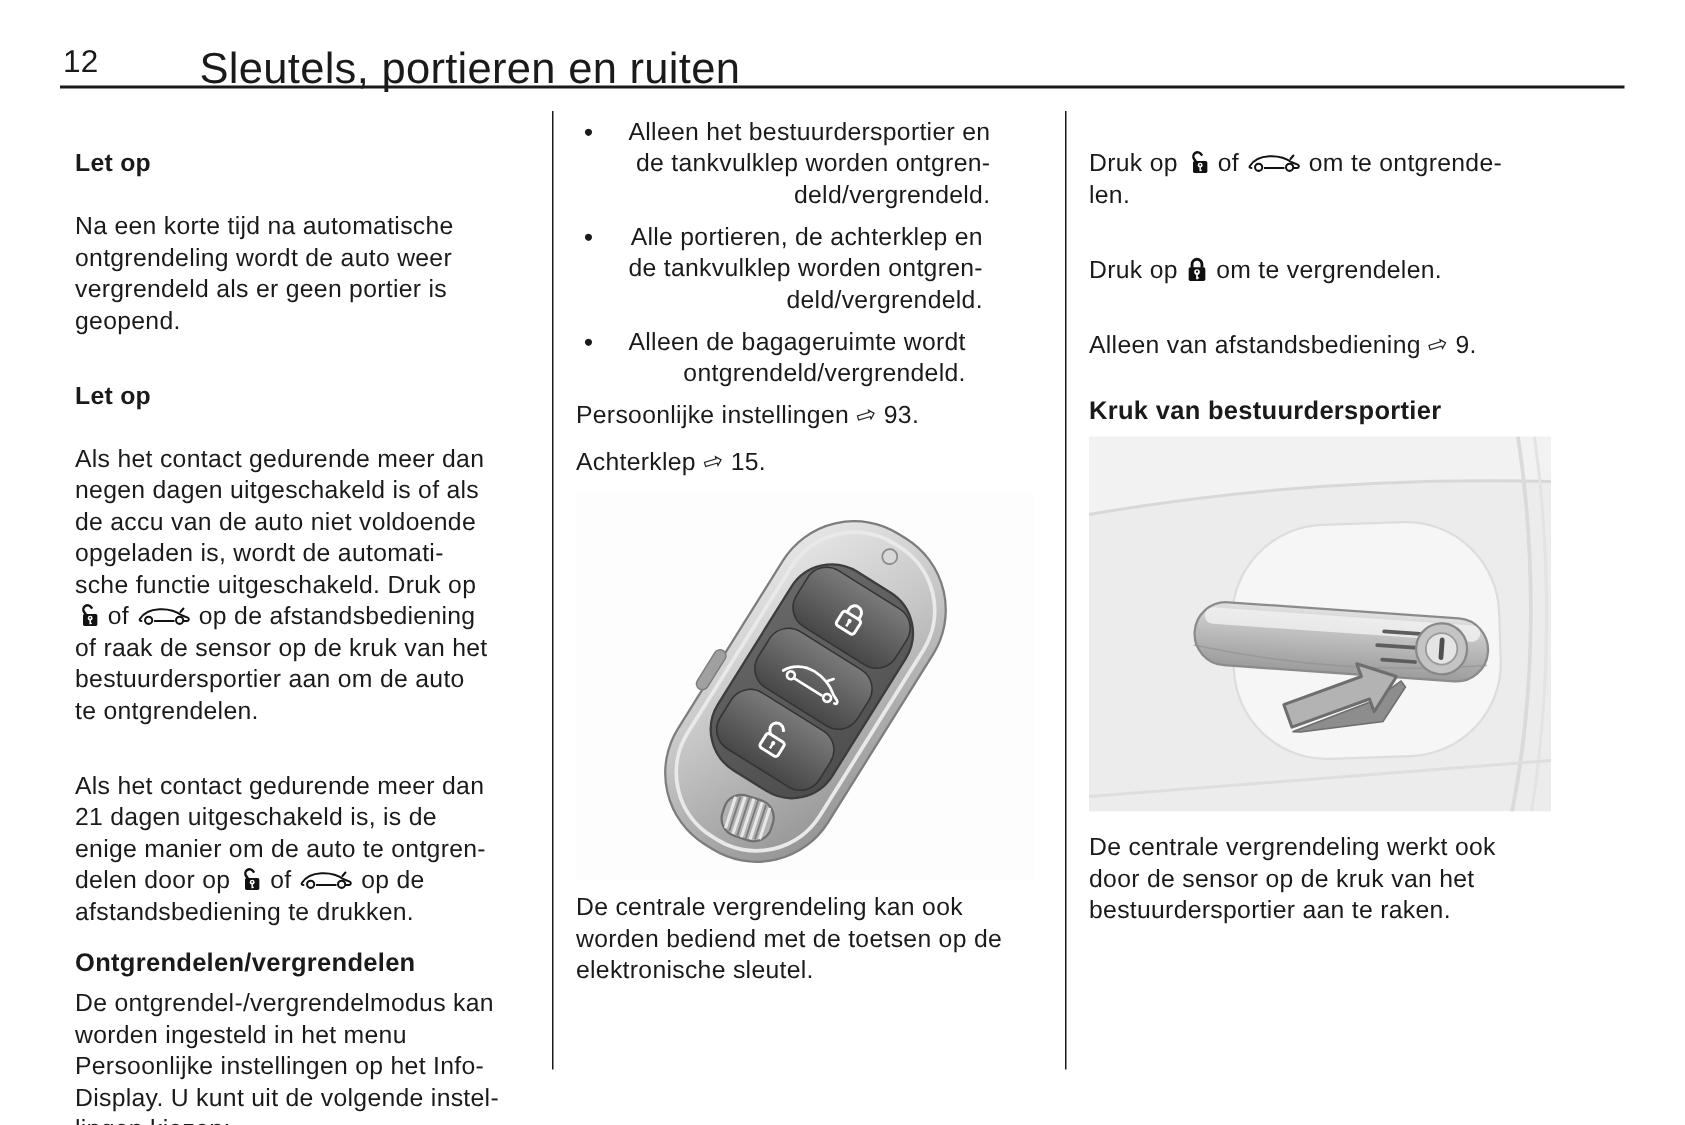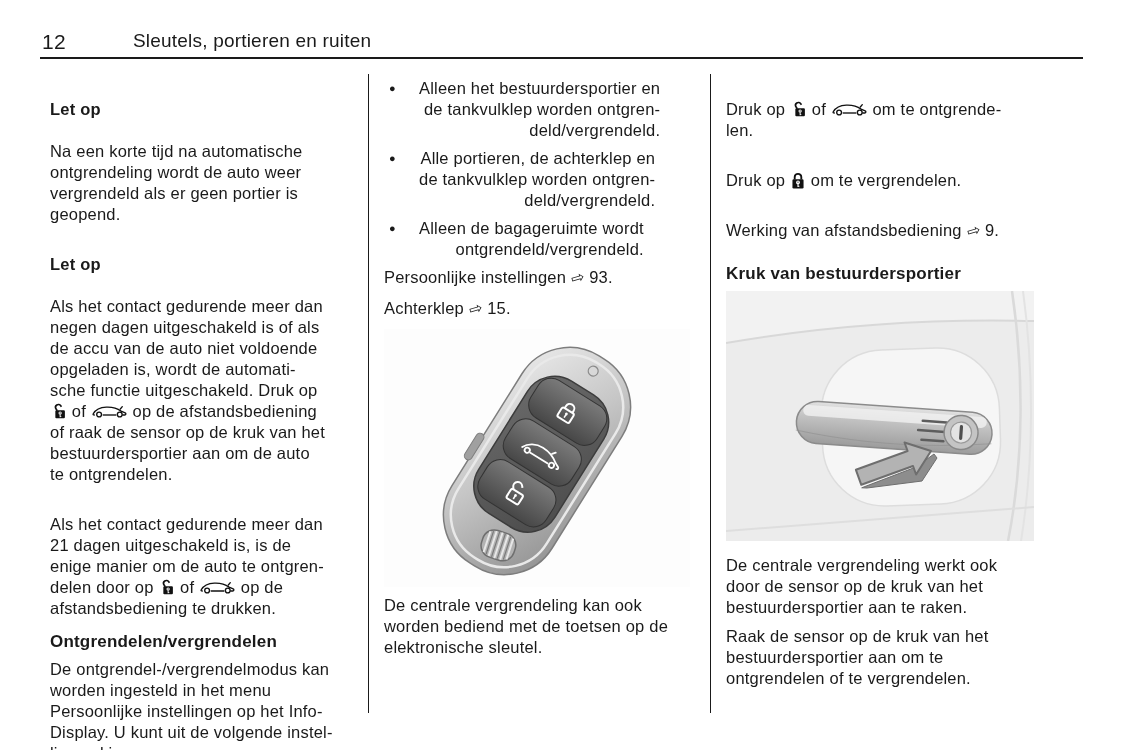--- a/index.html
+++ b/index.html
@@ -1,21 +1,21 @@
 <!DOCTYPE html>
 <html><head>
 <meta charset="utf-8">
 <style>
   html,body{margin:0;padding:0;background:#ffffff;}
   #page{position:relative;width:1123px;height:750px;background:#fff;overflow:hidden;
-        font-family:"Liberation Sans","DejaVu Sans",sans-serif;color:#1a1a1a;letter-spacing:0.2px;border-radius:30px;}
+        font-family:"Liberation Sans","DejaVu Sans",sans-serif;color:#1a1a1a;letter-spacing:0.2px;}
 
   
   .pgnum{position:absolute;left:42px;top:30px;font-size:21px;}
-  .pgtitle{position:absolute;left:133px;top:30px;font-size:19px;}
+  .pgtitle{position:absolute;left:133px;top:30px;font-size:29px;}
   .hrule{position:absolute;left:40px;top:57px;width:1043px;height:2px;background:#1a1a1a;}
 
   
   .vdiv{position:absolute;top:74px;width:1px;height:639px;background:#1a1a1a;}
   .vdiv1{left:368px;} .vdiv2{left:710px;}
 
   
   .col{position:absolute;top:78px;font-size:16.5px;line-height:21px;}
   .col1{left:50px;width:314px;}
   .col2{left:384px;width:312px;}
@@ -225,21 +225,21 @@
       <span>Druk op </span><svg class="inline-icon" width="16" height="17" viewBox="0 0 17 18">
           <path d="M5 8 V5.4 A3.5 3.5 0 0 1 12 5.4 V8" fill="none" stroke="#111" stroke-width="2"></path>
           <rect x="2.6" y="7.6" width="11.8" height="9.8" rx="1.3" fill="#111"></rect>
           <circle cx="8.5" cy="11" r="2" fill="#fff"></circle>
           <circle cx="8.5" cy="10.7" r="0.75" fill="#111"></circle>
           <path d="M7.9 12.6 h1.2 v3.4 h-1.2 z M9.1 14.7 h0.9 v0.9 h-0.9 z" fill="#fff"></path>
         </svg><span> om te vergrendelen.</span>
     </div>
 
     <div class="p">
-      <span>Werking van afstandsbediening </span><span class="ref">⇨</span><span> 9.</span>
+      <span>Alleen van afstandsbediening </span><span class="ref">⇨</span><span> 9.</span>
     </div>
 
     <div class="h2" style="margin-top:22px;">Kruk van bestuurdersportier</div>
 
     <div class="imgbox handlebox">
       <svg width="308" height="250" viewBox="0 0 308 250">
         <defs>
           <linearGradient id="hdlG" x1="0" y1="0" x2="0" y2="1">
             <stop offset="0" stop-color="#e2e2e2"></stop>
               <stop offset="0.35" stop-color="#c3c3c3"></stop>
@@ -270,18 +270,15 @@
         </g>
 
         <polygon points="208,163 211,167 196,190 141,197 135.7,196.8 190,176" fill="#8d8d8d" stroke="#6e6e6e" stroke-width="1"></polygon>
         <polygon points="205,160 178.5,151.5 181.6,160 129.9,178.8 135.3,193.8 187,175 190.1,183.5" fill="#b3b3b3" stroke="#6e6e6e" stroke-width="2" stroke-linejoin="round"></polygon>
       </svg>
     </div>
 
     <div class="p">De centrale vergrendeling werkt ook
 door de sensor op de kruk van het
 bestuurdersportier aan te raken.</div>
-    <div class="p">Raak de sensor op de kruk van het
-bestuurdersportier aan om te
-ontgrendelen of te vergrendelen.</div>
   </div>
 
 </div>
 
 </body></html>

